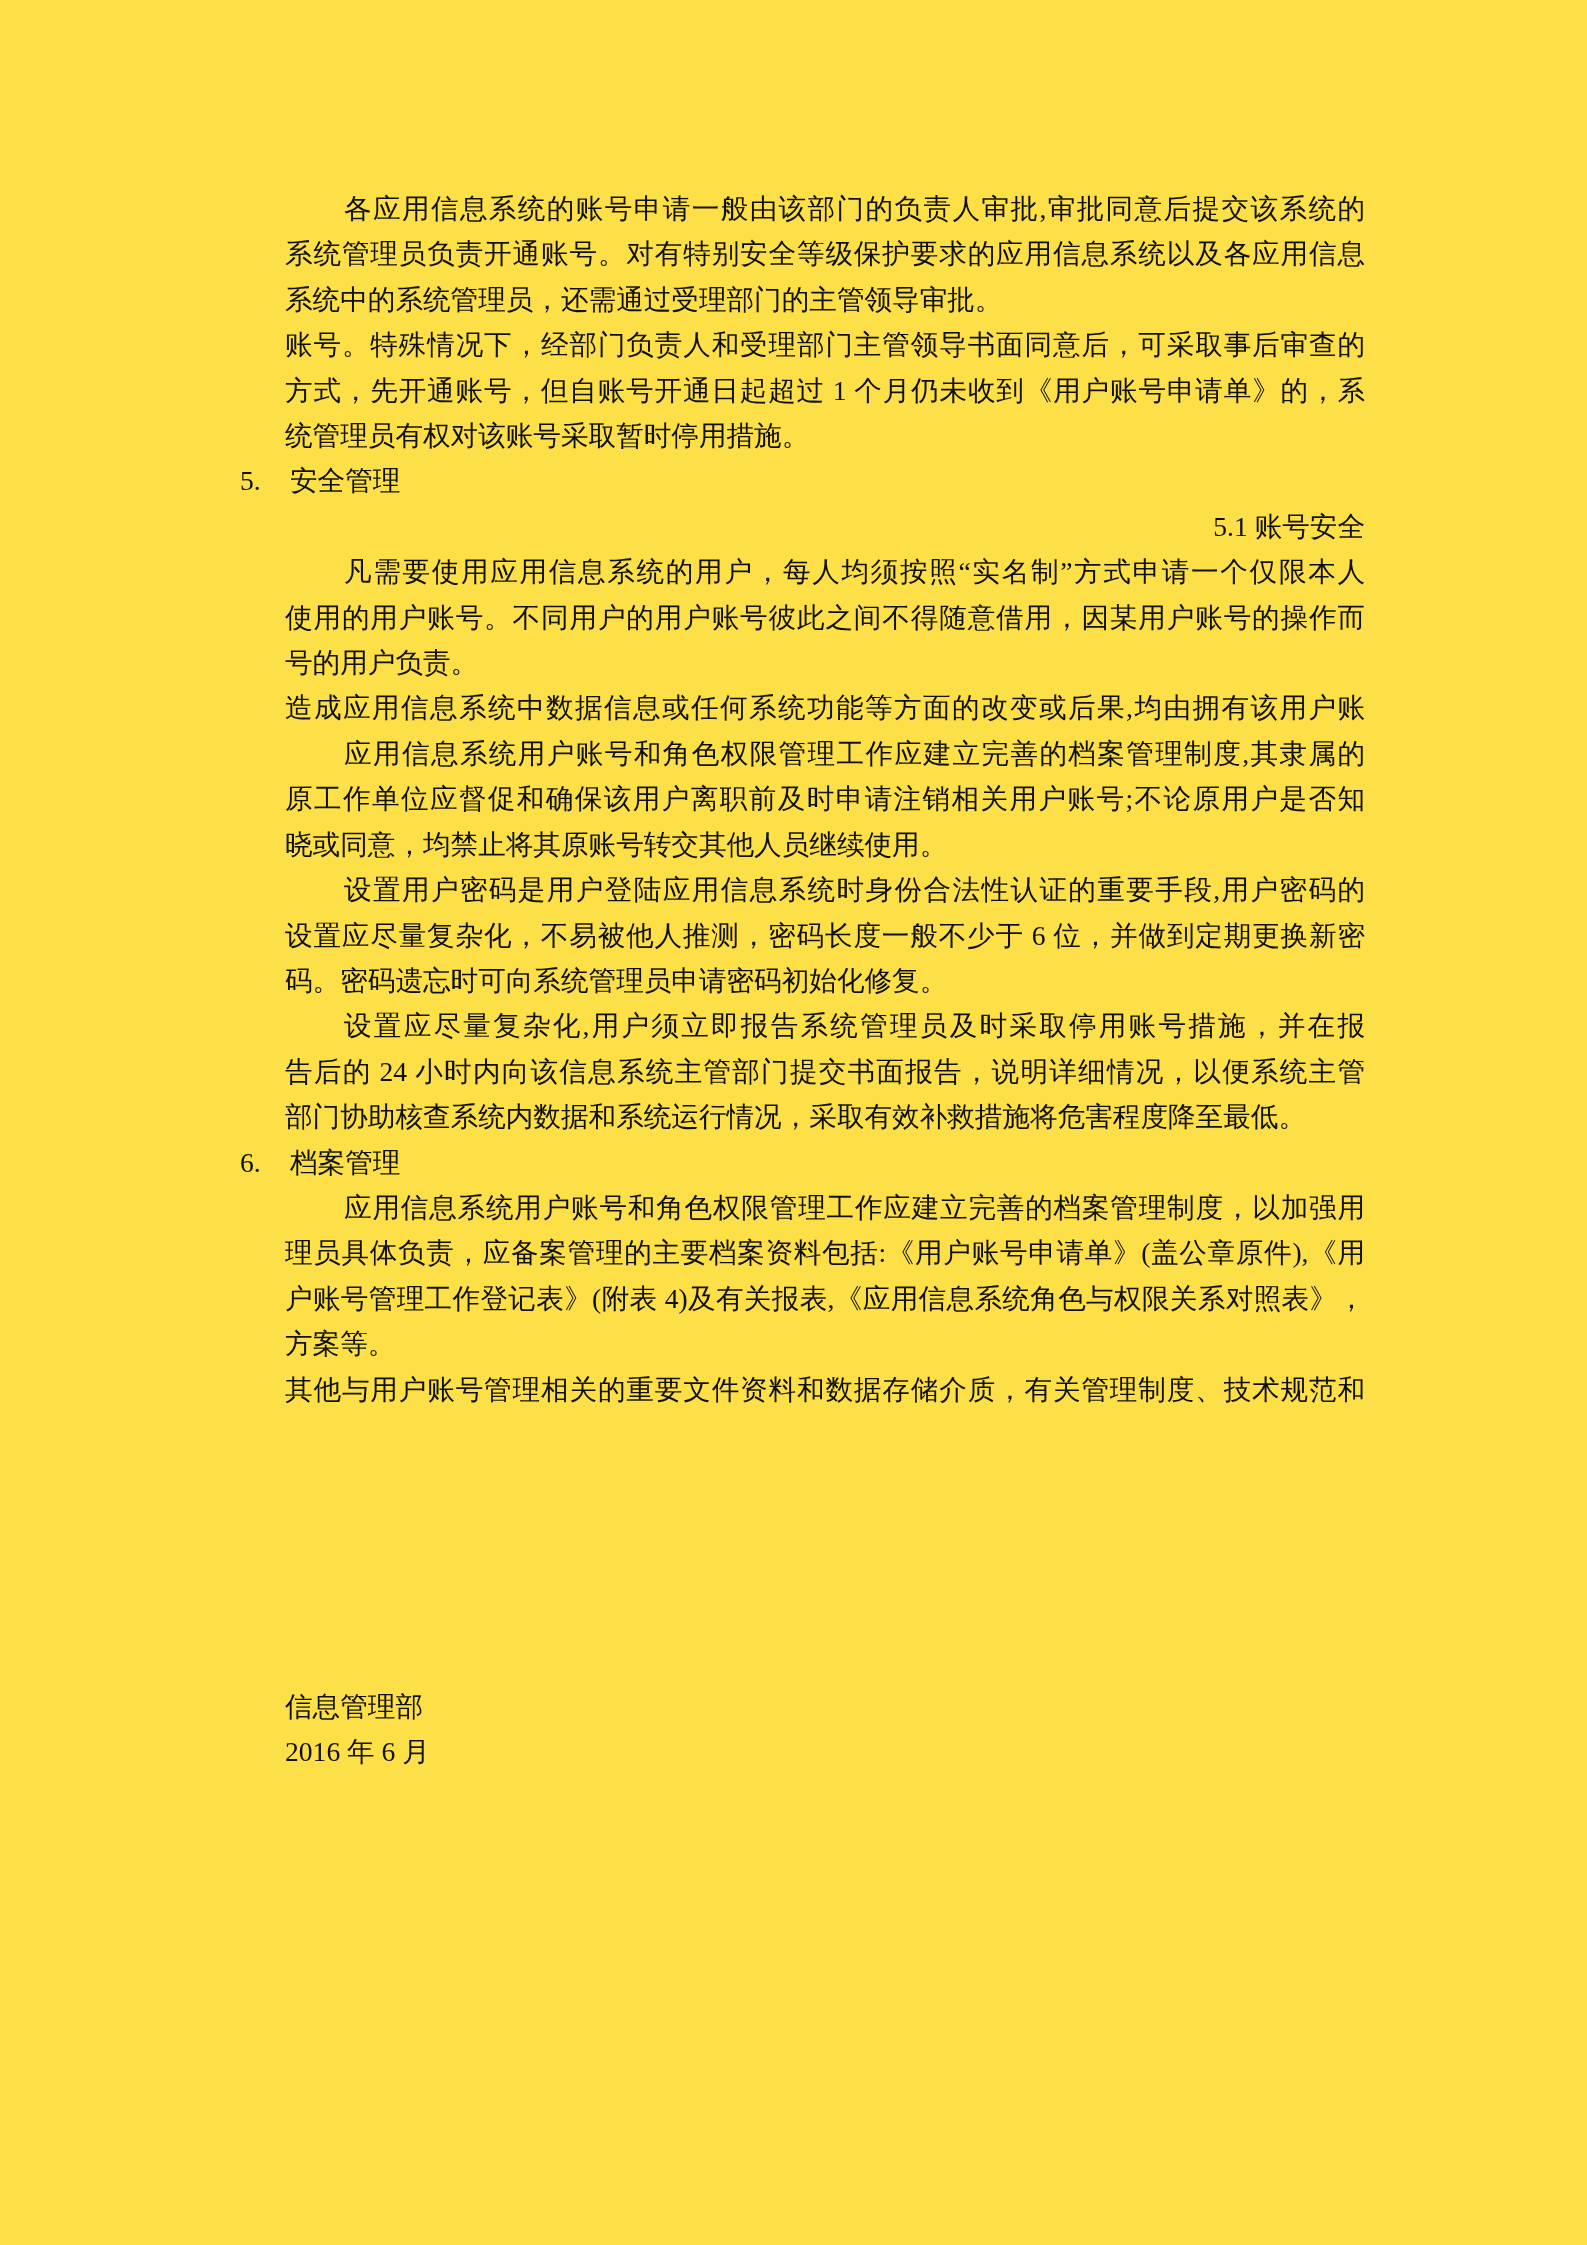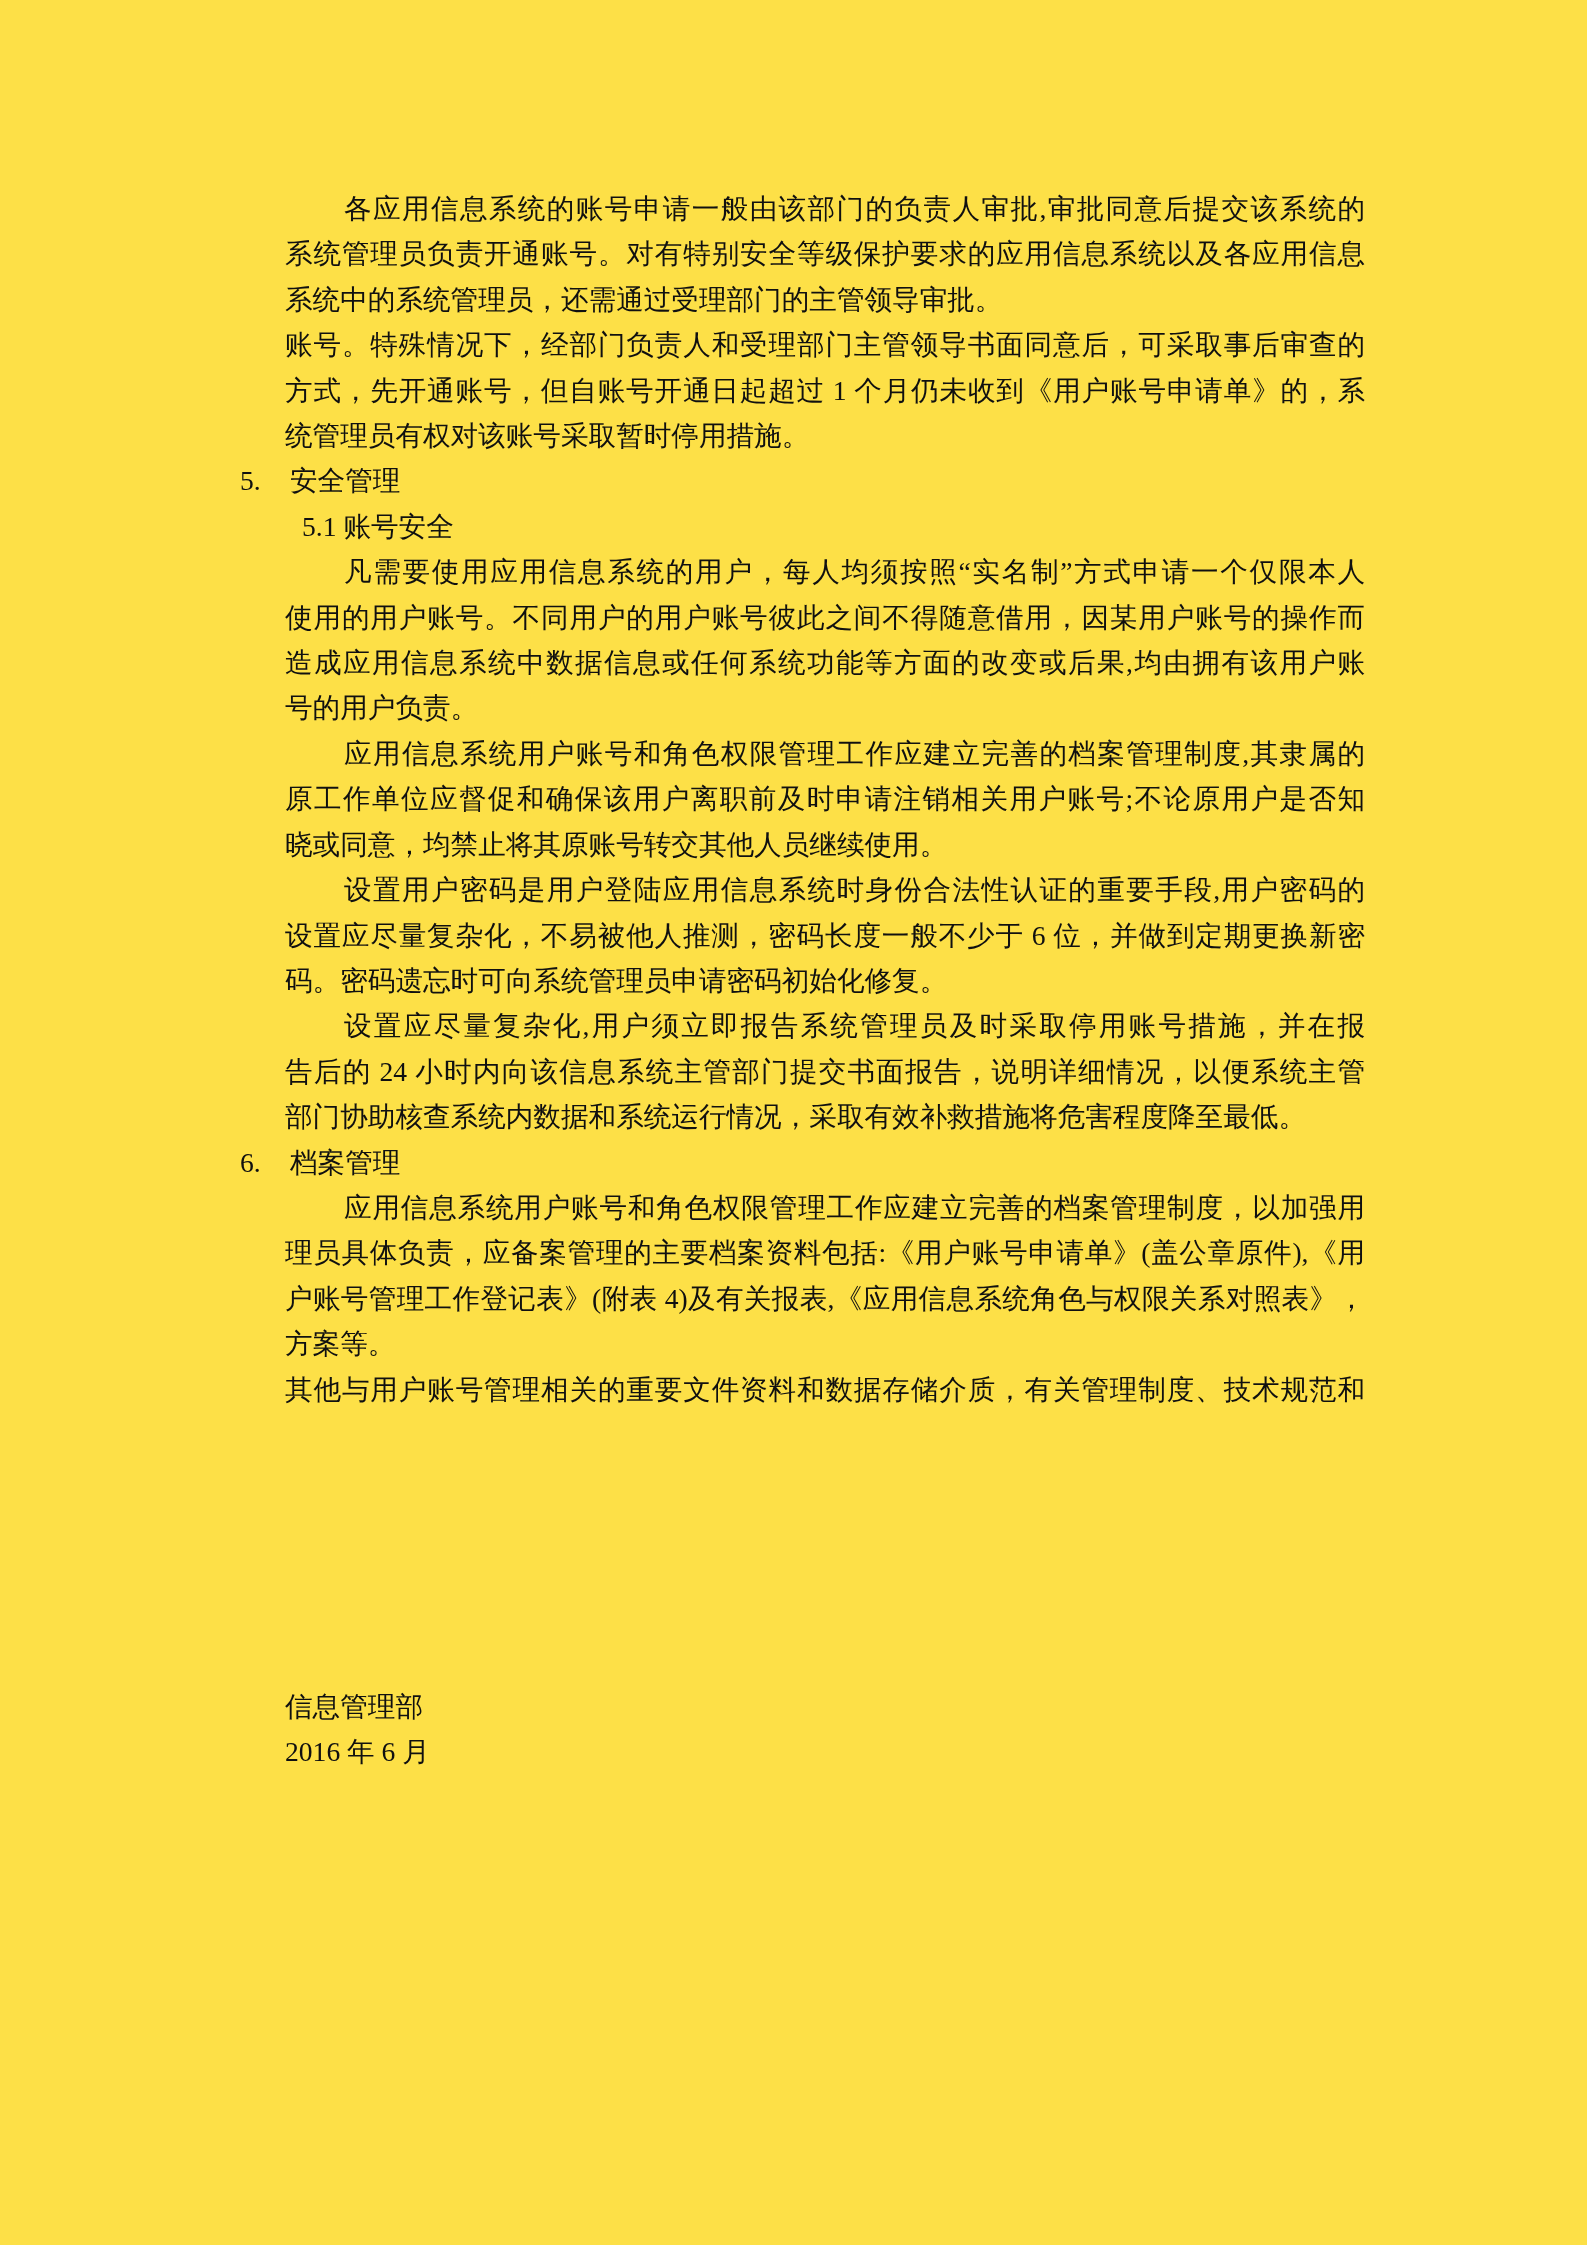--- a/index.html
+++ b/index.html
@@ -38,20 +38,21 @@
   .h1 {
     display: flex;
     margin-left: -45px;
   }
   .h1 .h1-num {
     width: 50px;
     flex: 0 0 50px;
   }
   .h2 {
     padding-left: 17px;
+    text-align: right;
   }
   .signature {
     margin-top: 272px;
     text-align: right;
     padding-right: 16px;
   }
 </style>
 </head>
 <body>
 
@@ -68,22 +69,22 @@
         <div class="line">统管理员有权对该账号采取暂时停用措施。</div>
       </div>
       <div class="h1">
         <span class="h1-num">5.</span>
         <span class="h1-label">安全管理</span>
       </div>
       <div class="h2">5.1 账号安全</div>
       <div class="para">
         <div class="line just indent">凡需要使用应用信息系统的用户，每人均须按照“实名制”方式申请一个仅限本人</div>
         <div class="line just">使用的用户账号。不同用户的用户账号彼此之间不得随意借用，因某用户账号的操作而</div>
+        <div class="line">号的用户负责。</div>
         <div class="line just">造成应用信息系统中数据信息或任何系统功能等方面的改变或后果,均由拥有该用户账</div>
-        <div class="line">号的用户负责。</div>
       </div>
       <div class="para">
         <div class="line just indent">应用信息系统用户账号和角色权限管理工作应建立完善的档案管理制度,其隶属的</div>
         <div class="line just">原工作单位应督促和确保该用户离职前及时申请注销相关用户账号;不论原用户是否知</div>
         <div class="line">晓或同意，均禁止将其原账号转交其他人员继续使用。</div>
       </div>
       <div class="para">
         <div class="line just indent">设置用户密码是用户登陆应用信息系统时身份合法性认证的重要手段,用户密码的</div>
         <div class="line just">设置应尽量复杂化，不易被他人推测，密码长度一般不少于 6 位，并做到定期更换新密</div>
         <div class="line">码。密码遗忘时可向系统管理员申请密码初始化修复。</div>

